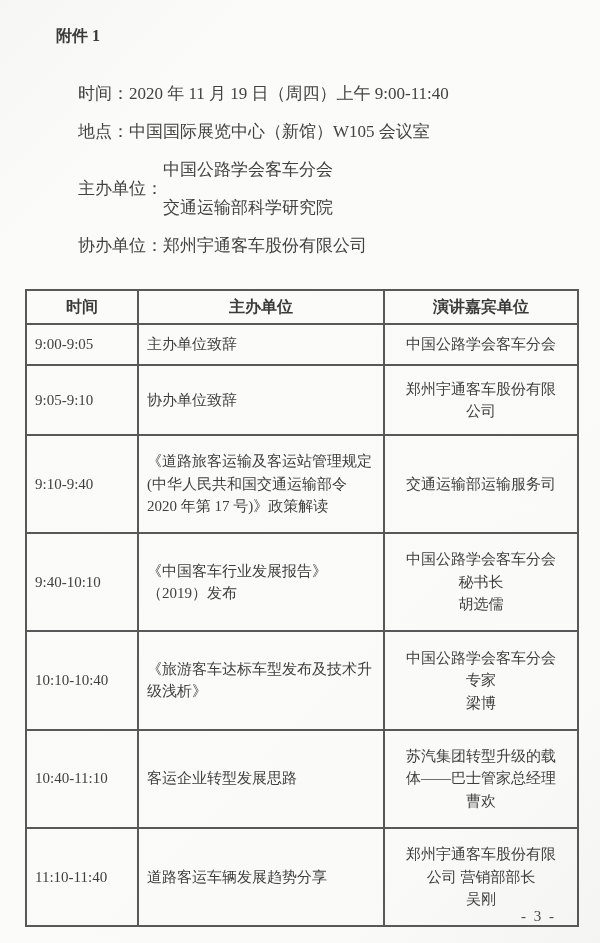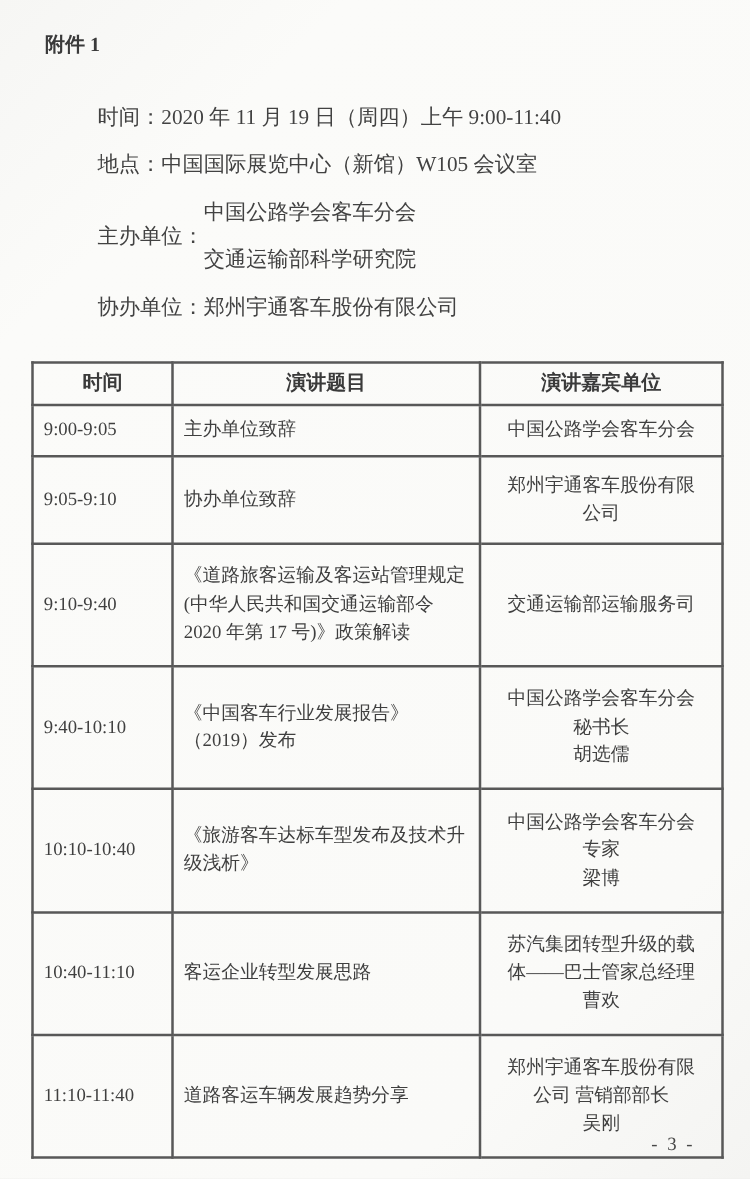--- a/index.html
+++ b/index.html
@@ -13,21 +13,21 @@
     height: 943px;
     margin: 0 auto;
     background: linear-gradient(135deg, #f6f6f4 0%, #fbfbf9 18%, #fafaf8 82%, #f4f4f2 100%);
     color: #404040;
     font-family: "Liberation Serif", "DejaVu Serif", serif;
     overflow: hidden;
     box-sizing: border-box;
     padding-top: 26px;
   }
   .attachment {
-    margin-left: 36px;
+    margin-left: 56px;
     font-size: 16px;
     font-weight: bold;
     color: #3a3a3a;
   }
   .doc-title {
     margin: 20px 30px 0 30px;
     text-align: center;
     font-size: 21px;
     font-weight: bold;
     line-height: 40px;
@@ -133,21 +133,21 @@
 
   <table class="schedule">
     <colgroup>
       <col class="c-time">
       <col class="c-topic">
       <col class="c-guest">
     </colgroup>
     <thead>
       <tr>
         <th>时间</th>
-        <th>演讲题目</th>
+        <th>主办单位</th>
         <th>演讲嘉宾单位</th>
       </tr>
     </thead>
     <tbody>
 
     <tr>
         <td class="time-cell">9:00-9:05</td>
         <td class="topic-cell">主办单位致辞</td>
         <td class="guest-cell">中国公路学会客车分会</td>
       </tr>

